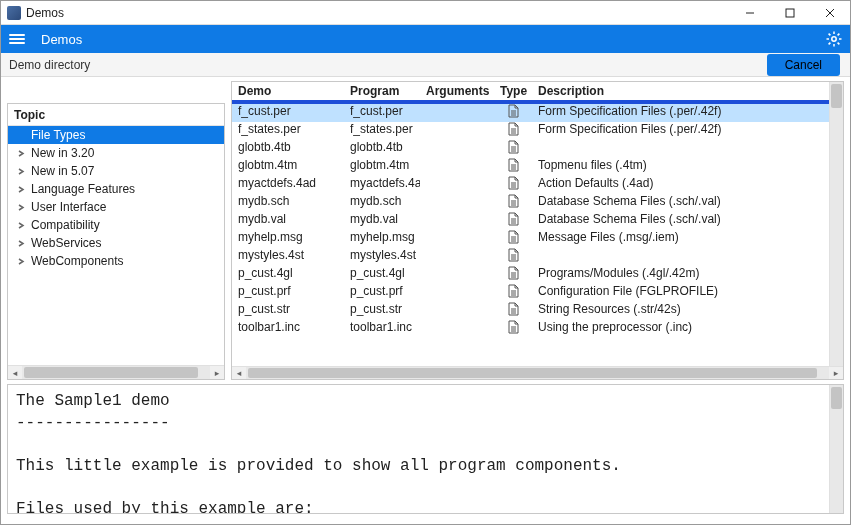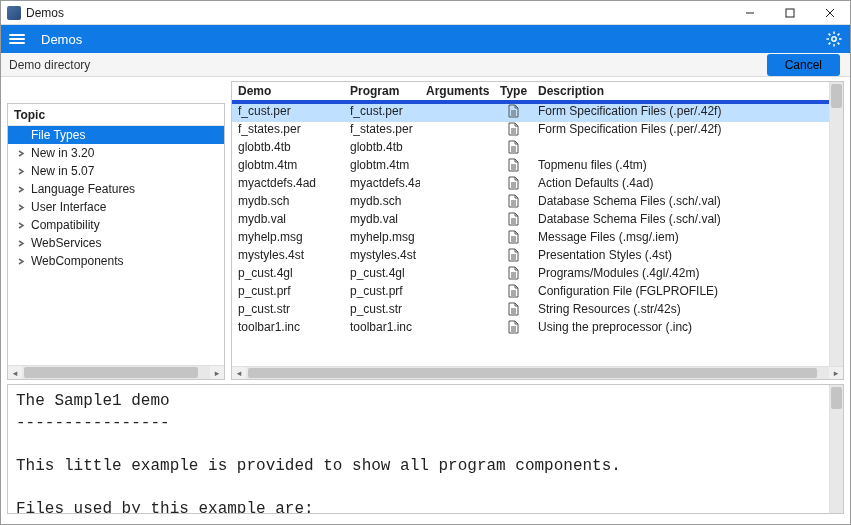--- a/index.html
+++ b/index.html
@@ -449,21 +449,20 @@
               <div class="tcell c-demo">mystyles.4st</div>
               <div class="tcell c-prog">mystyles.4st</div>
               <div class="tcell c-args"></div>
               <div class="tcell c-type"><span class="doc-icon"><svg width="13" height="14">
                     <path d="M2 1 h6 l3 3 v9 h-9 z"></path>
                     <path d="M8 1 v3 h3"></path>
                     <line x1="4" y1="7" x2="9" y2="7"></line>
                     <line x1="4" y1="9" x2="9" y2="9"></line>
                     <line x1="4" y1="11" x2="9" y2="11"></line>
                   </svg></span></div>
-              <div class="tcell c-desc">Presentation Styles (.4st)</div>
             </div>
             <div class="trow">
               <div class="tcell c-demo">p_cust.4gl</div>
               <div class="tcell c-prog">p_cust.4gl</div>
               <div class="tcell c-args"></div>
               <div class="tcell c-type"><span class="doc-icon"><svg width="13" height="14">
                     <path d="M2 1 h6 l3 3 v9 h-9 z"></path>
                     <path d="M8 1 v3 h3"></path>
                     <line x1="4" y1="7" x2="9" y2="7"></line>
                     <line x1="4" y1="9" x2="9" y2="9"></line>

